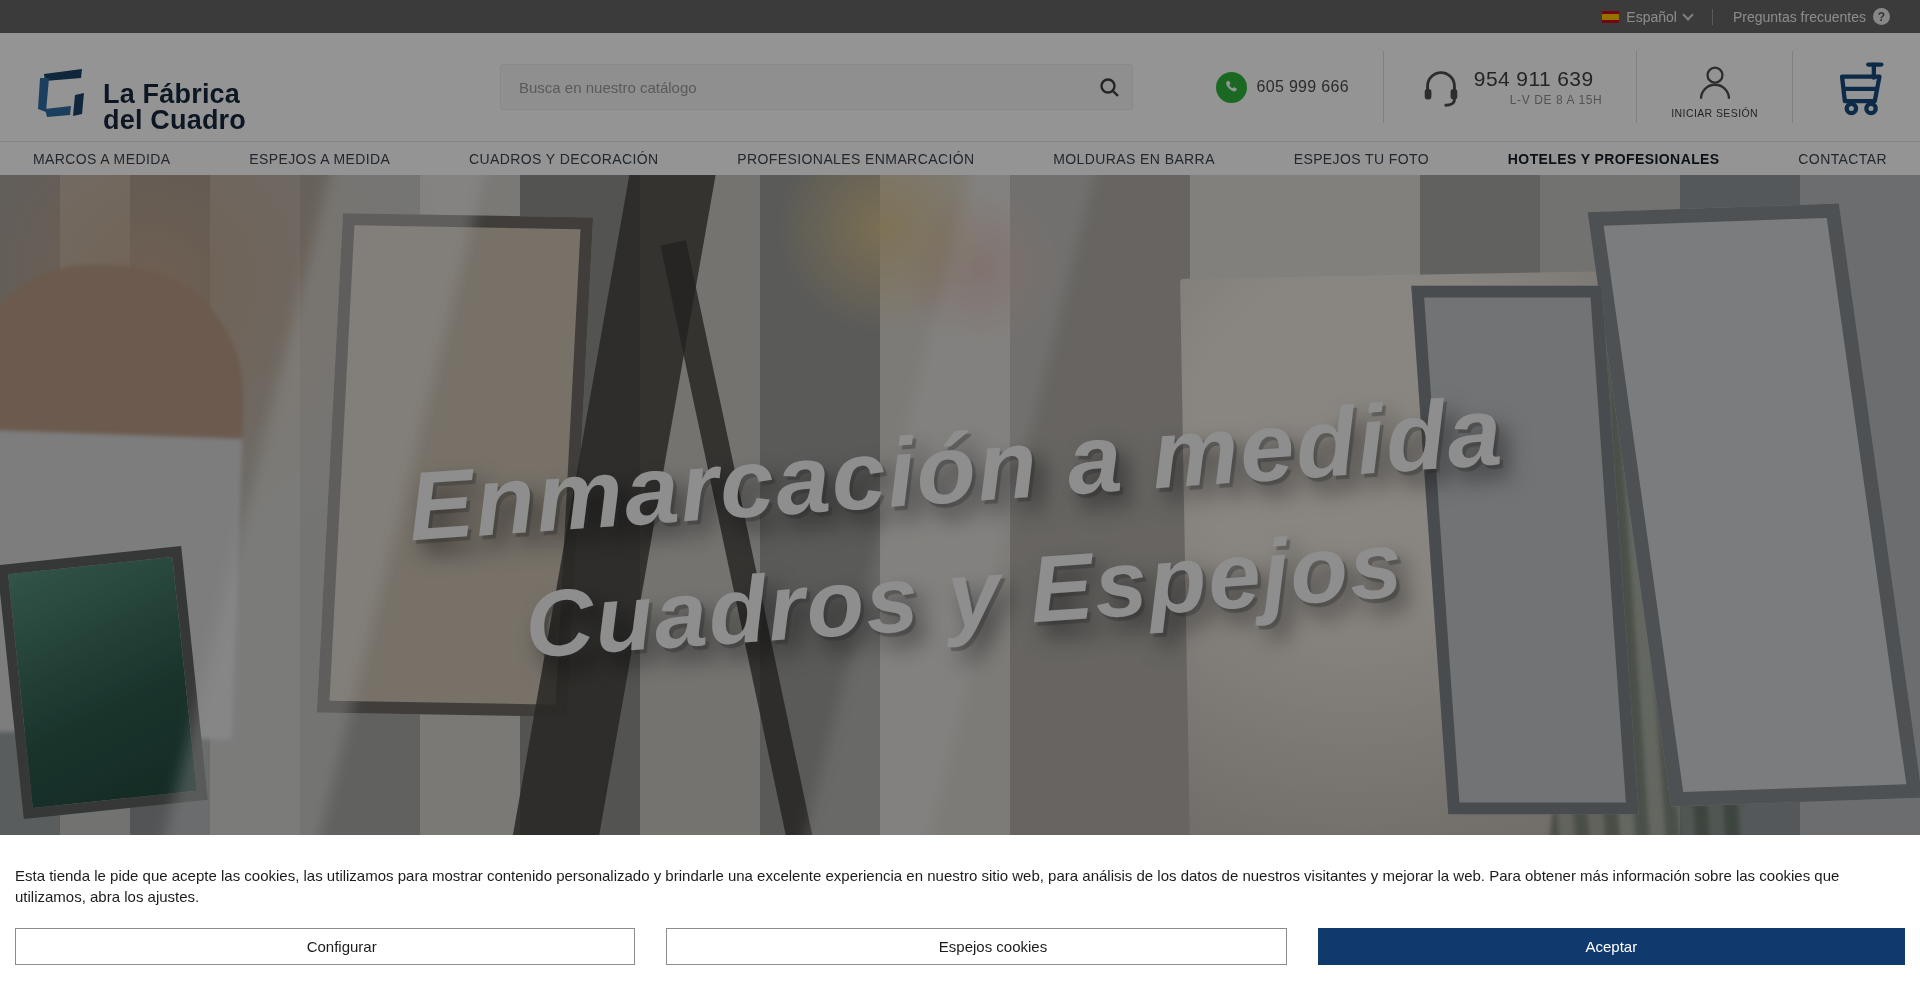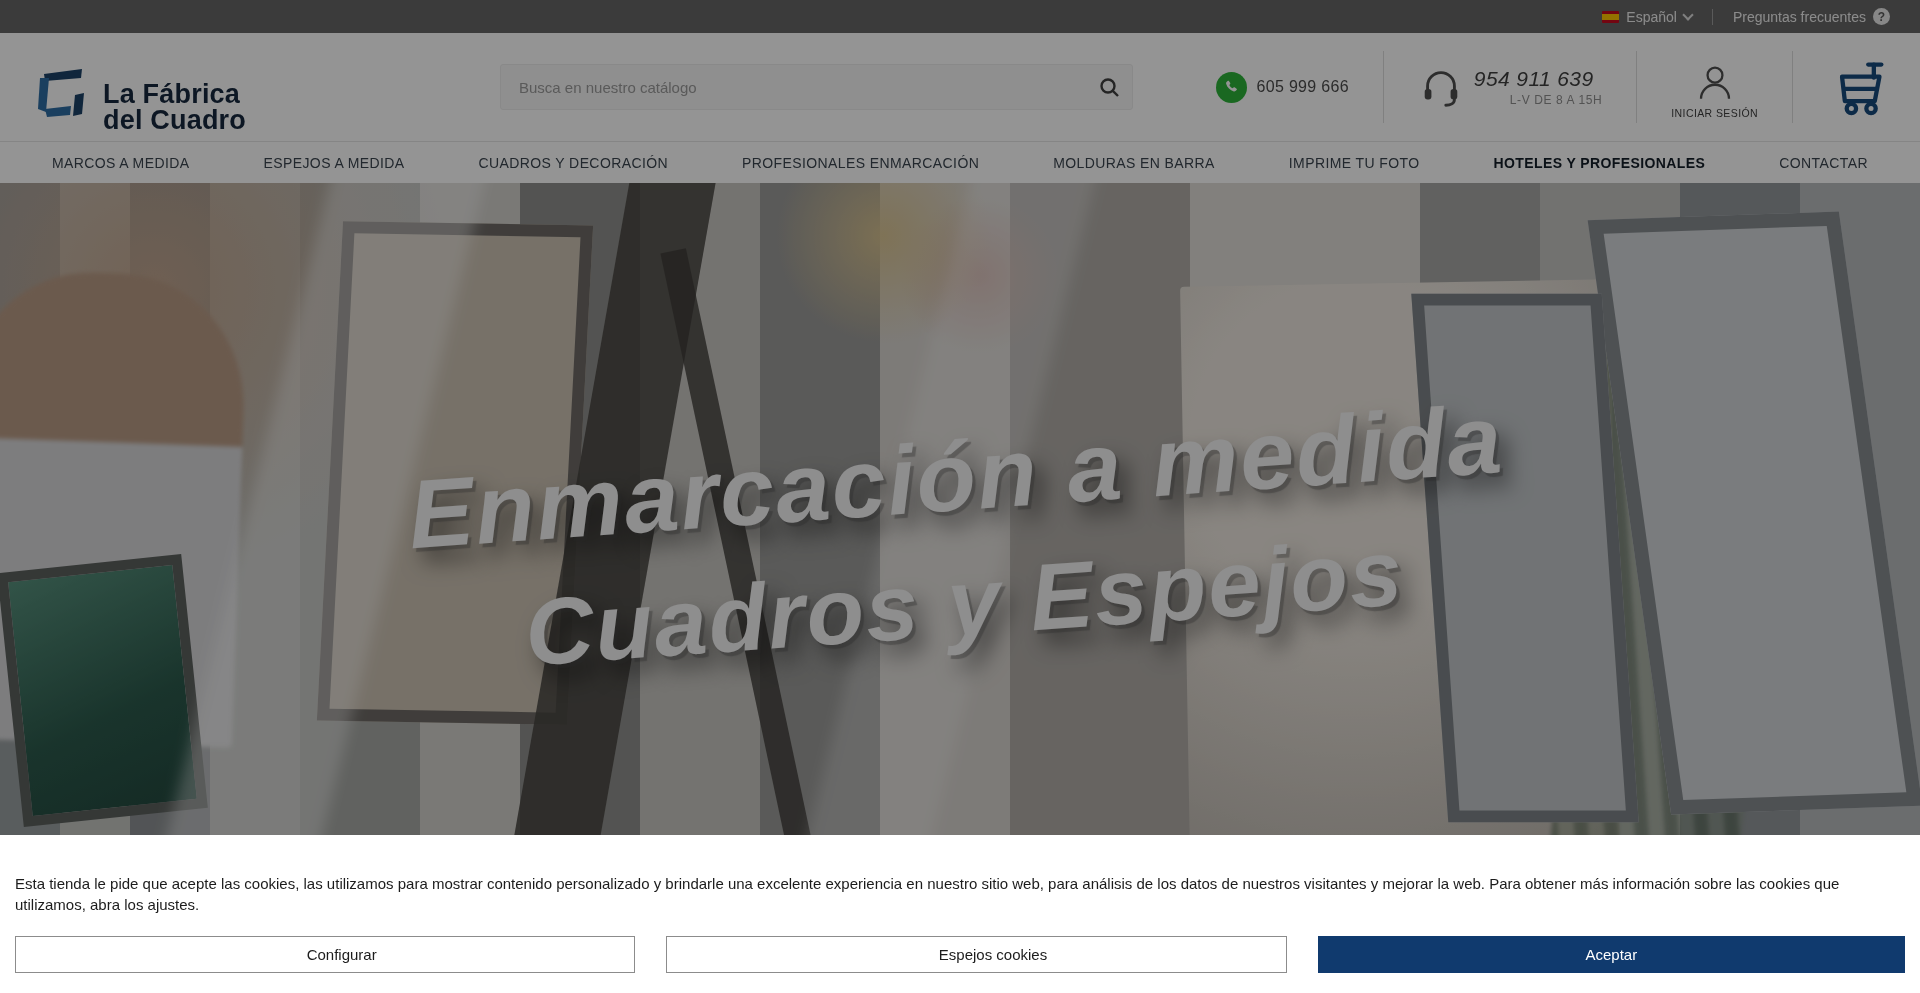--- a/index.html
+++ b/index.html
@@ -54,32 +54,32 @@
     display:flex; align-items:center; gap:34px;justify-content:center;
   }
   .hdr-divider { width:1px; height:72px; background:#dcdcdc; }
   .whatsapp-block { display:flex; align-items:center; gap:10px; cursor:pointer; }
   .wa-circle { width:31px; height:31px; border-radius:50%; background:#2eb43a;
     display:flex; align-items:center; justify-content:center; }
   .wa-number { font-size:16px; color:#4c4c4c; letter-spacing:0.3px; }
 
   .phone-block { display:flex; align-items:center; gap:10px; cursor:pointer; }
   .phone-texts { display:flex; flex-direction:column; }
-  .phone-number { font-size:21px; color:#3f3f3f; letter-spacing:0.4px;font-style:italic; }
+  .phone-number { font-size:21px; color:#3f3f3f; letter-spacing:0.4px; }
   .phone-hours { font-size:12px; color:#8f8f8f; letter-spacing:0.6px; margin-top:2px;padding-left:36px; }
 
   .account-block { display:flex; flex-direction:column; align-items:center; cursor:pointer; margin-top:6px;}
   .login-label { font-size:10.5px; color:#3f3f3f; letter-spacing:0.4px; margin-top:3px; }
 
   .cart-block { cursor:pointer; display:flex; align-items:center; }
 
   
   .nav {
-    height:42px; background:#fff; border-top:1px solid #e6e6e6;
-    display:flex; align-items:center; justify-content:space-between; padding:0 52px;
+    height:34px; background:#fff; border-top:1px solid #e6e6e6;
+    display:flex; align-items:center; justify-content:space-between; padding:0 33px;
   }
   .nav-item {
     font-size:14px; color:#3c4650; letter-spacing:0.4px; cursor:pointer; white-space:nowrap;
   }
   .nav-item.highlight { font-weight:bold; color:#141e28; }
 
   
   .hero {
     position:relative; height:660px; overflow:hidden;
     background:
@@ -130,21 +130,21 @@
   .hero-line2 { font-size:94px; margin-top:16px; }
 
   
   .dim-overlay { position:absolute; inset:0; background:rgba(0,0,0,0.42); z-index:50; }
 
   
   .cookie-banner {
     position:absolute; left:0; right:0; bottom:0; height:158px; background:#fff;
     z-index:60; padding:26px 15px 0;
   }
-  .cookie-message { font-size:15px; color:#1c1c1c; line-height:1.4; margin:12px 0 21px 0; }
+  .cookie-message { font-size:15px; color:#1c1c1c; line-height:1.4; margin:4px 0 21px 0; }
   .cookie-buttons { display:flex; gap:31px; }
   .cookie-btn {
     flex:1; height:37px; display:flex; align-items:center; justify-content:center;
     font-size:15px; cursor:pointer; font-family:"Liberation Sans", sans-serif;
   }
   .btn-outline { background:#fff; border:1px solid #8c8c8c; color:#1c1c1c;padding-left:39px; }
   .btn-accept { background:#103a6e; border:1px solid #103a6e; color:#fff; }
 
   svg { display:block; }
 </style>
@@ -250,21 +250,21 @@
 
   </div>
 </div>
 
 <div class="nav">
   <span class="nav-item">MARCOS A MEDIDA</span>
   <span class="nav-item">ESPEJOS A MEDIDA</span>
   <span class="nav-item">CUADROS Y DECORACIÓN</span>
   <span class="nav-item">PROFESIONALES ENMARCACIÓN</span>
   <span class="nav-item">MOLDURAS EN BARRA</span>
-  <span class="nav-item">IMPRIME TU FOTO</span>
+  <span class="nav-item">ESPEJOS TU FOTO</span>
   <span class="nav-item highlight">HOTELES Y PROFESIONALES</span>
   <span class="nav-item">CONTACTAR</span>
 </div>
 
 <div class="hero">
   <div class="hero-shape shape-person-left"></div>
   <div class="hero-shape shape-frame-left"></div>
   <div class="hero-shape shape-slab-1"></div>
   <div class="hero-shape shape-slab-2"></div>
   <div class="hero-shape shape-couple"></div>

